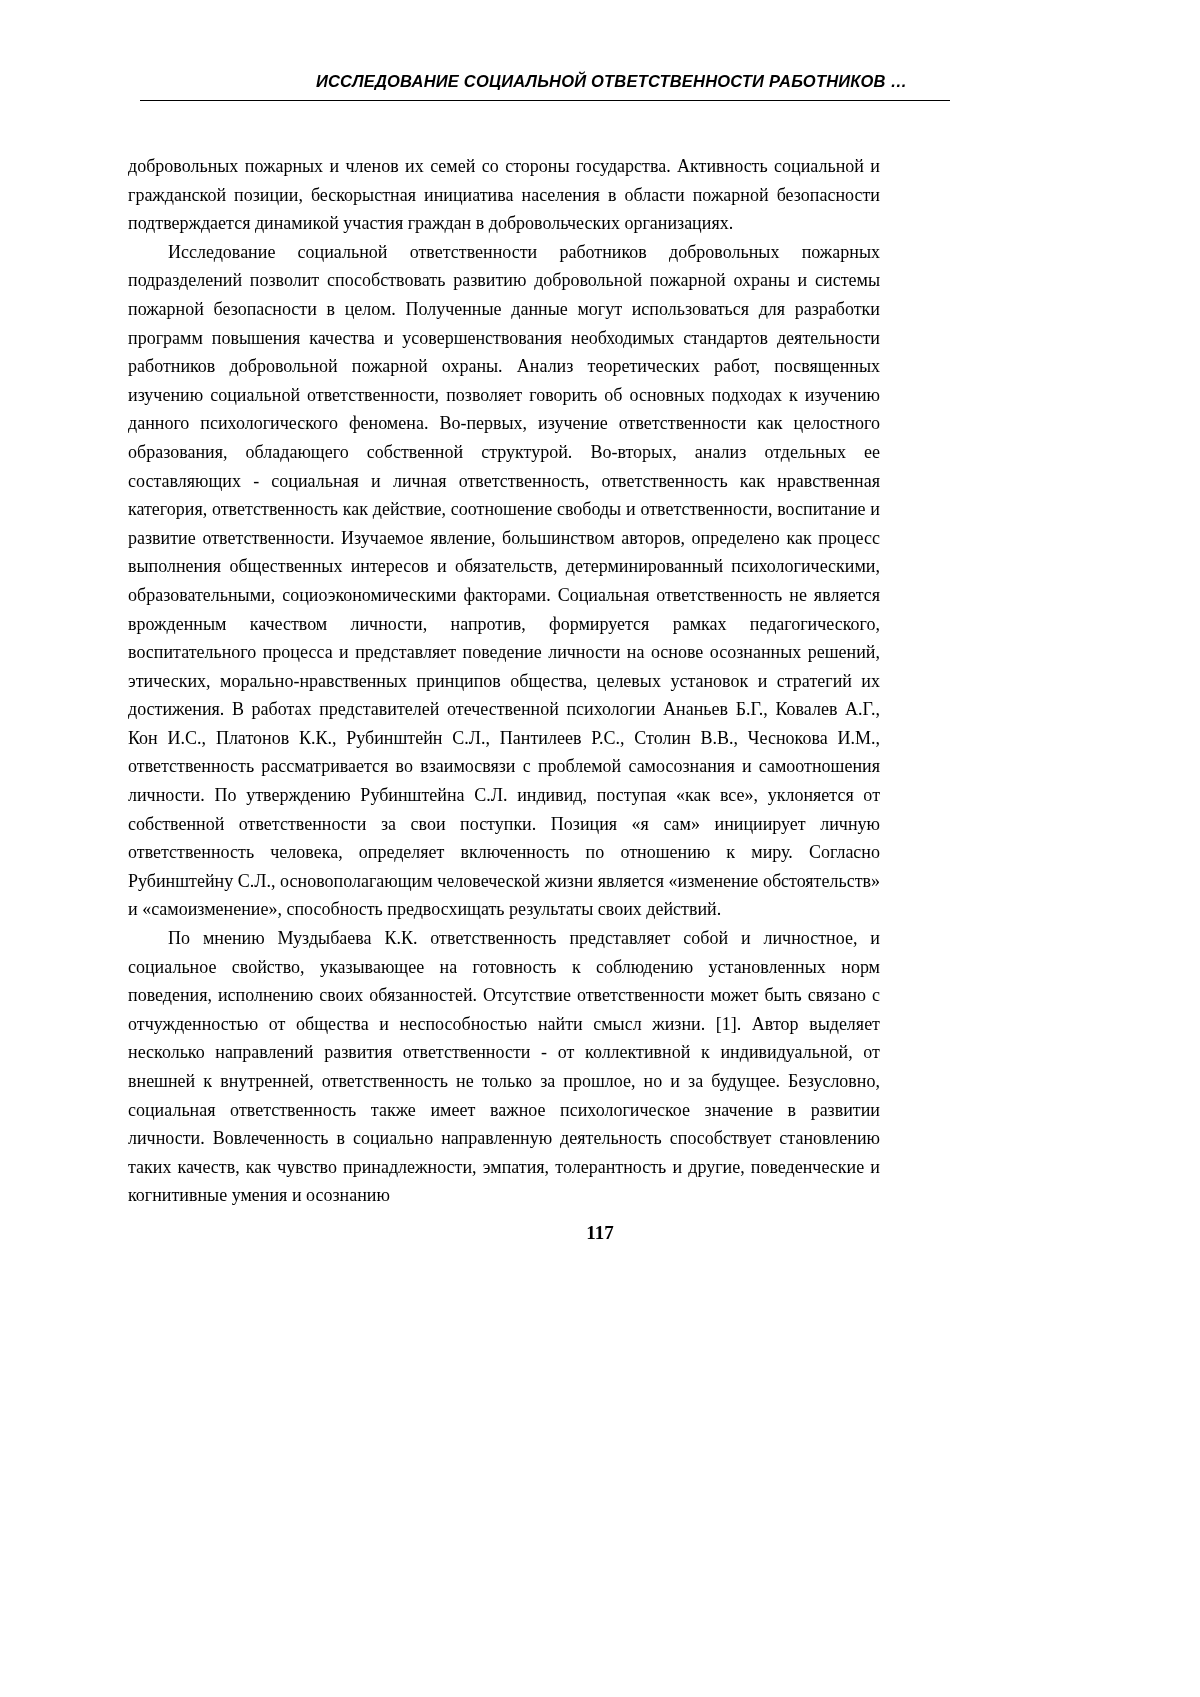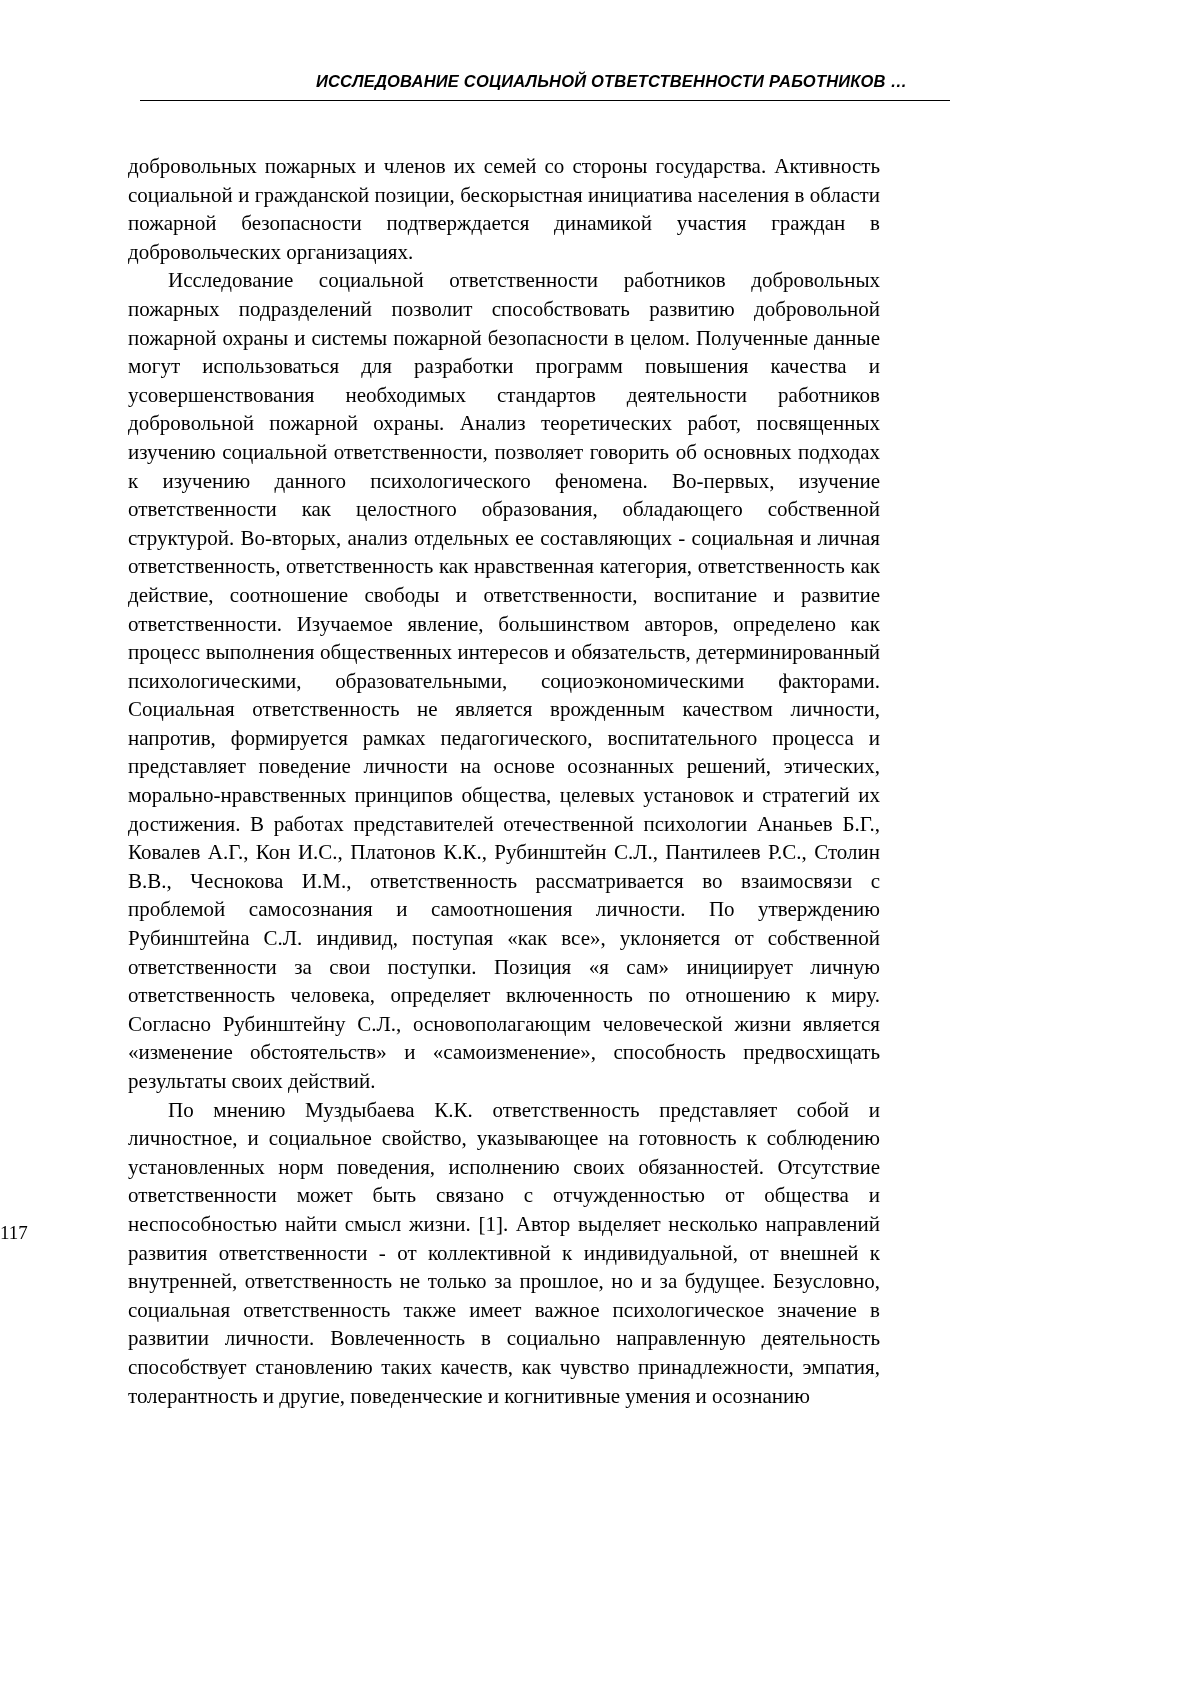--- a/index.html
+++ b/index.html
@@ -41,41 +41,42 @@
     top: 100px;
     left: 140px;
     width: 810px;
     border-bottom: 1.6px solid #000000;
   }
   .body-text {
     position: absolute;
     top: 152px;
     left: 128px;
     width: 752px;
-    font-size: 21px;
+    font-size: 18px;
     line-height: 28.6px;
     text-align: justify;
     text-justify: inter-word;
     hyphens: none;
   }
   .body-text p {
     margin: 0;
     text-indent: 40px;
     text-align: justify;
   }
   .body-text p.no-indent {
     text-indent: 0;
   }
   .page-number {
     position: absolute;
     top: 1222px;
     left: 0;
     width: 1200px;
-    text-align: left;
+    text-align: center;
     font-size: 19px;
+    font-weight: bold;
   }
 </style>
 </head>
 <body>
 
 <div class="page">
 
   <div class="running-head">ИССЛЕДОВАНИЕ СОЦИАЛЬНОЙ ОТВЕТСТВЕННОСТИ РАБОТНИКОВ …</div>
 
   <div class="head-rule"></div>

